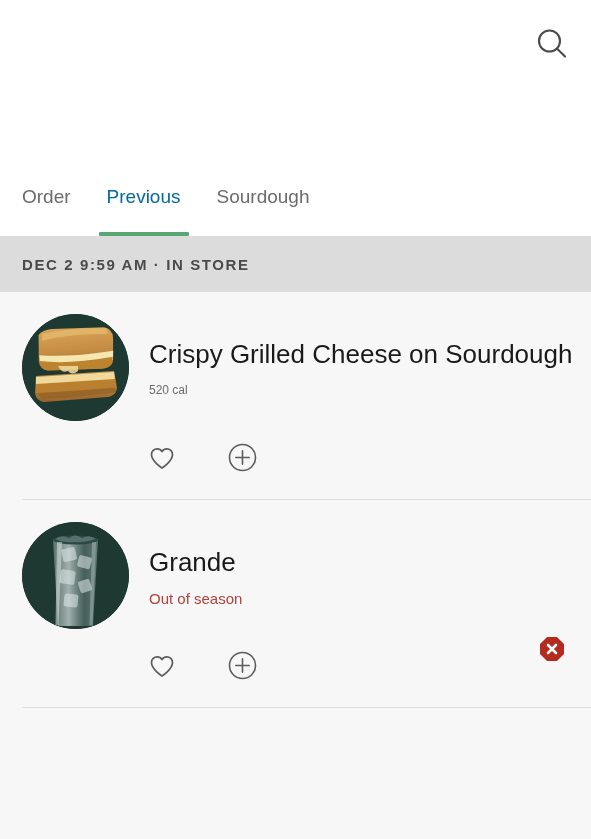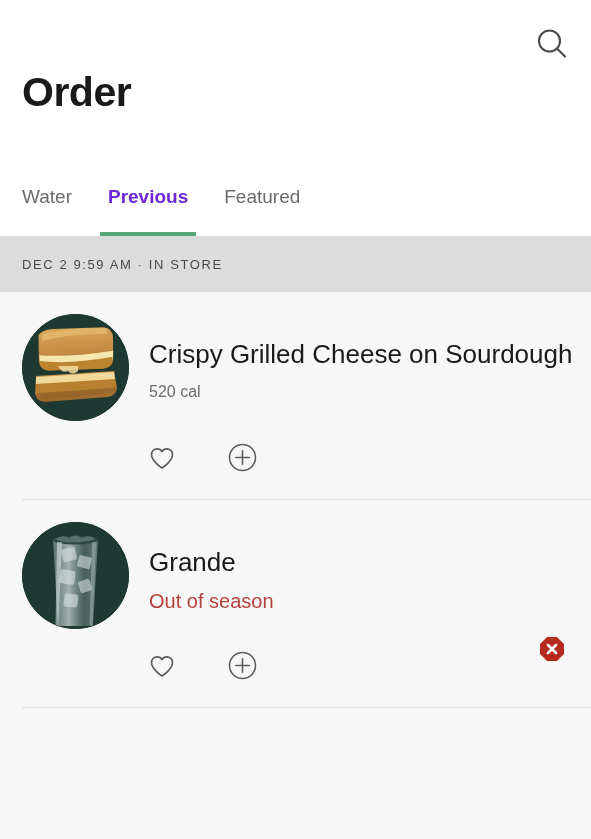--- a/index.html
+++ b/index.html
@@ -69,22 +69,22 @@
     padding: 0 0 16px 0;
     margin-right: 36px;
     cursor: pointer;
     font-family: inherit;
     height: 62px;
     display: flex;
     align-items: center;
     box-sizing: border-box;
   }
   .tab.active {
-    color: #6d28d9;
-    font-weight: bold;
+    color: #0369a1;
+    font-weight: normal;
   }
   .tab.active::after {
     content: "";
     position: absolute;
     left: -8px;
     right: -8px;
     bottom: 0;
     height: 4px;
     background: #57a773;
     border-radius: 1px;
@@ -93,22 +93,22 @@
   
   .date-bar {
     background: #dcdcdc;
     height: 56px;
     display: flex;
     align-items: center;
     padding-left: 22px;
     box-sizing: border-box;
   }
   .date-bar-text {
-    font-size: 13px;
-    font-weight: normal;
+    font-size: 15px;
+    font-weight: bold;
     color: #4a4a4a;
     letter-spacing: 1.6px;
     text-transform: uppercase;
   }
 
   
   .order-list {
     background: #be185d;
   }
   .order-item {
@@ -138,26 +138,26 @@
   }
   .item-title {
     font-size: 26px;
     color: #1a1a1a;
     line-height: 1.15;
     margin: 0;
     font-weight: normal;
     white-space: nowrap;
   }
   .item-sub {
-    font-size: 16px;
+    font-size: 12px;
     color: #6b6b6b;
     margin-top: 13px;
   }
   .item-status {
-    font-size: 20px;
+    font-size: 15px;
     color: #b4413a;
     margin-top: 12px;
   }
   .item-actions {
     display: flex;
     align-items: center;
     padding-left: 148px;
     margin-top: 22px;
     padding-bottom: 24px;
   }
@@ -197,26 +197,25 @@
 
   <button class="search-btn">
     <span>
       <svg width="36" height="36" viewBox="0 0 36 36" fill="none">
         <circle cx="15.5" cy="15" r="10.5" stroke="#4a4a4a" stroke-width="2.1"></circle>
         <line x1="23.2" y1="22.8" x2="31" y2="30.6" stroke="#4a4a4a" stroke-width="2.1" stroke-linecap="round"></line>
       </svg>
     </span>
   </button>
 
-  <h1 class="page-title">Order</h1>
 
   <div class="tabs">
-    <button class="tab">Water</button>
+    <button class="tab">Order</button>
     <button class="tab active">Previous</button>
-    <button class="tab">Featured</button>
+    <button class="tab">Sourdough</button>
   </div>
 
 </div>
 
 <div class="date-bar">
   <span class="date-bar-text">DEC 2 9:59 AM · IN STORE</span>
 </div>
 
 <div class="order-list">
 

